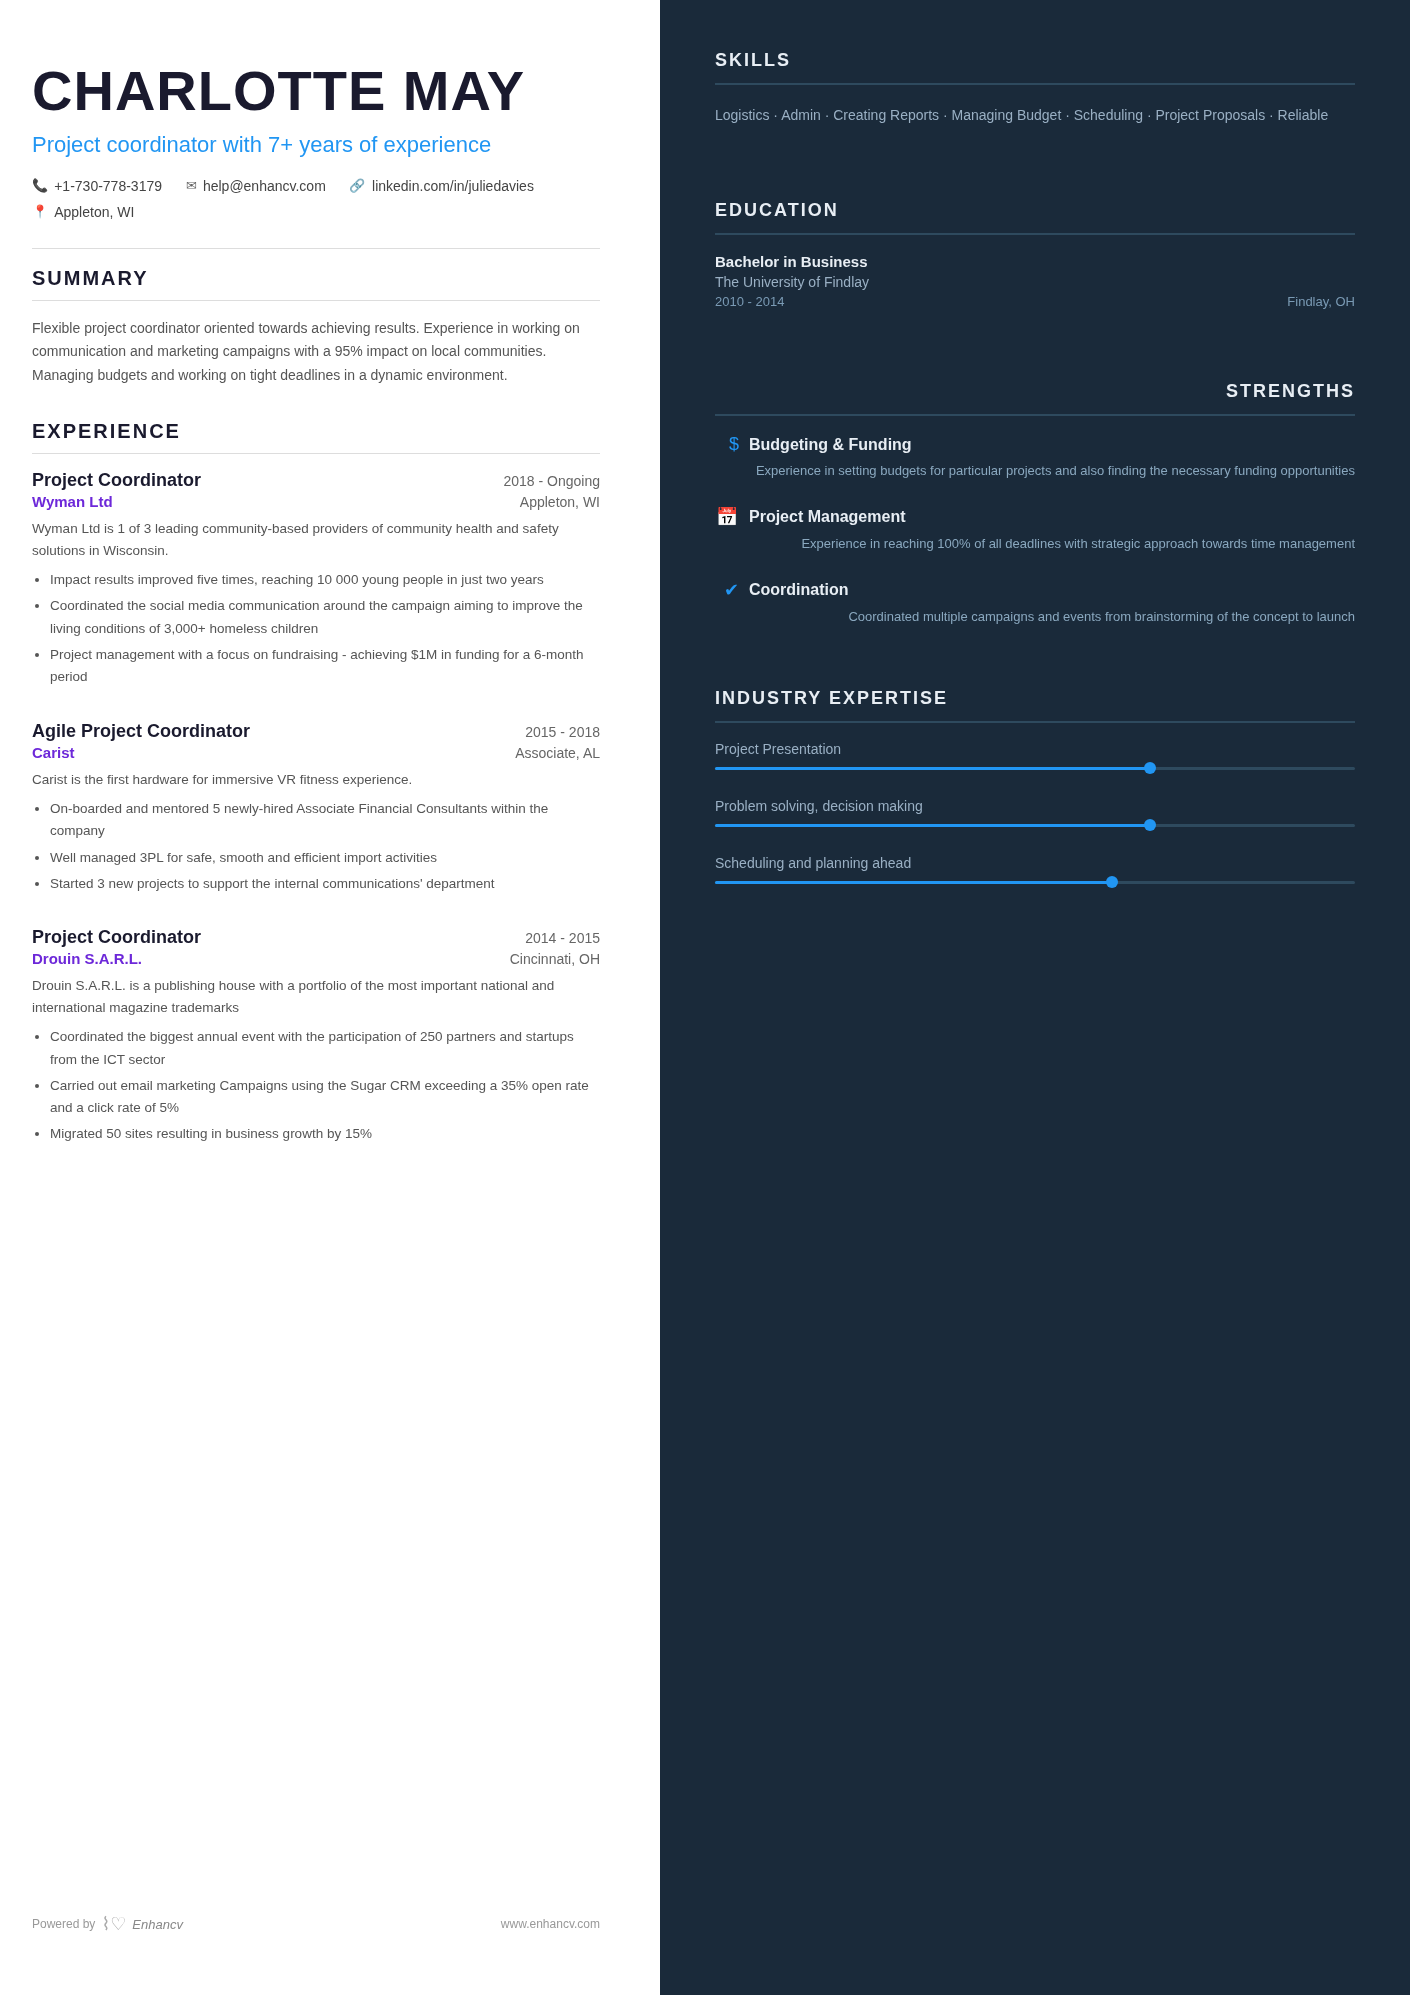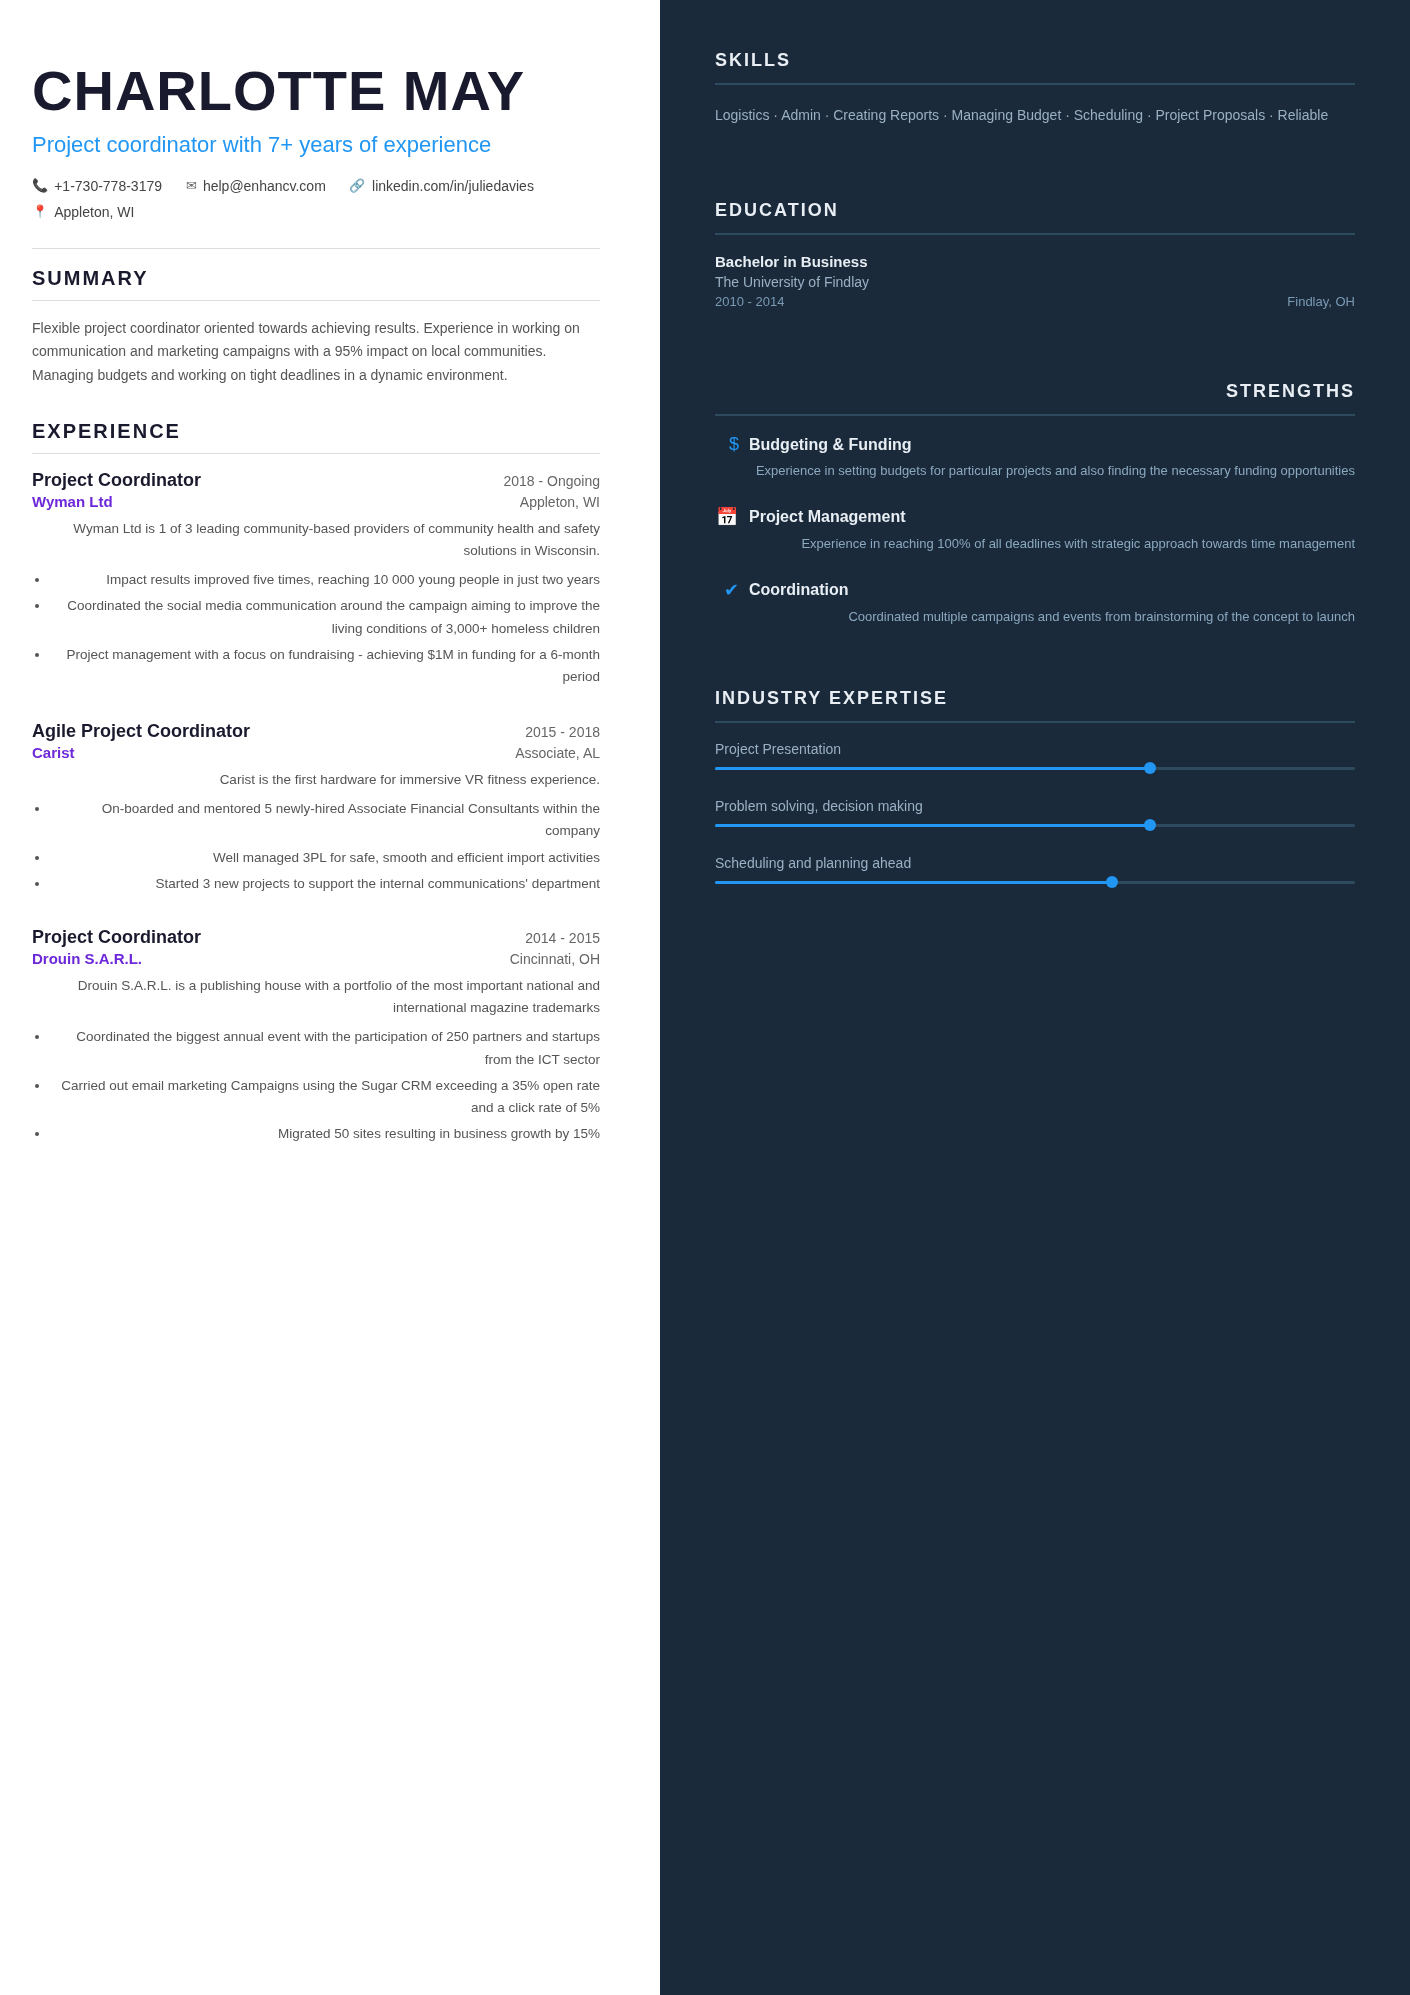--- a/index.html
+++ b/index.html
@@ -79,21 +79,20 @@
       margin-bottom: 4px;
     }
     .summary-text {
       font-size: 14px;
       color: #555;
       line-height: 1.7;
     }
     
     .exp-item {
       margin-bottom: 32px;
-      text-align: right;
     }
     .exp-header {
       display: flex;
       justify-content: space-between;
       align-items: baseline;
       margin-bottom: 2px;
     }
     .exp-title {
       font-size: 18px;
       font-weight: 700;
@@ -350,20 +349,28 @@
         </div>
         <p class="exp-desc">Drouin S.A.R.L. is a publishing house with a portfolio of the most important national and international magazine trademarks</p>
         <ul class="exp-bullets">
           <li>Coordinated the biggest annual event with the participation of 250 partners and startups from the ICT sector</li>
           <li>Carried out email marketing Campaigns using the Sugar CRM exceeding a 35% open rate and a click rate of 5%</li>
           <li>Migrated 50 sites resulting in business growth by 15%</li>
         </ul>
       </div>
     </div>
 
+    <div class="footer">
+      <div class="footer-brand">
+        <span>Powered by</span>
+        <span style="font-size:18px;color:#aaa;">⌇♡</span>
+        <span class="enhancv-logo">Enhancv</span>
+      </div>
+      <span>www.enhancv.com</span>
+    </div>
 
   </div>
 
   <div class="right-col">
 
     <div style="margin-bottom:36px;">
       <div class="right-section-title">SKILLS</div>
       <div class="right-divider"></div>
       <div class="skills-text">Logistics · Admin · Creating Reports · Managing Budget · Scheduling · Project Proposals · Reliable</div>
     </div>

